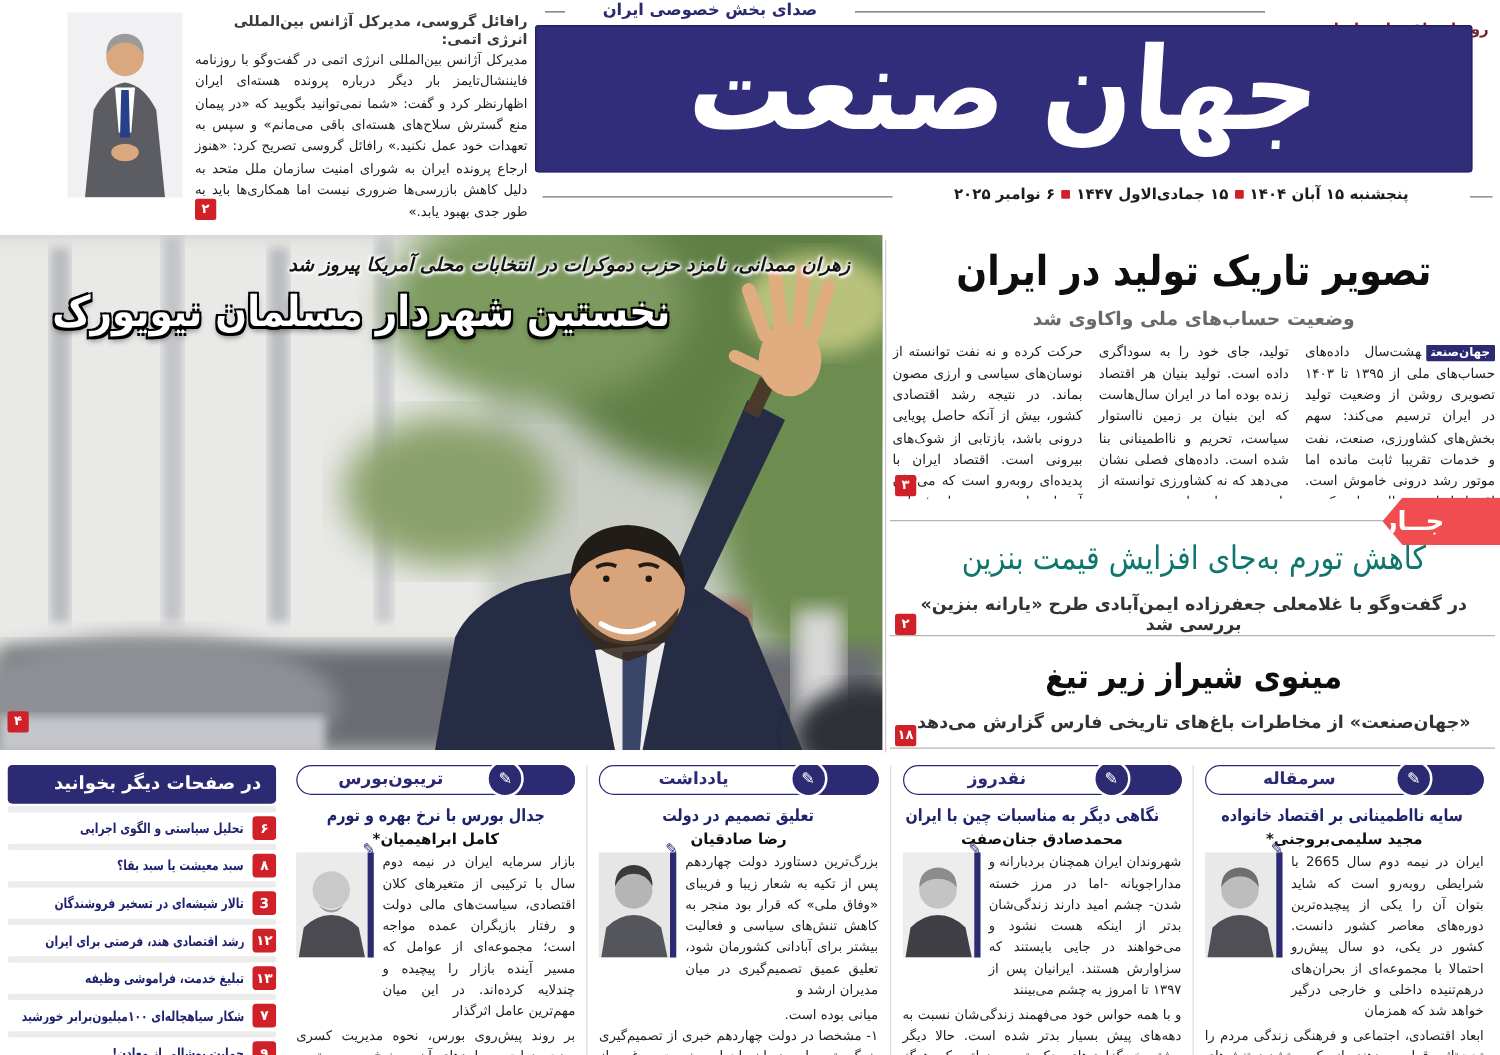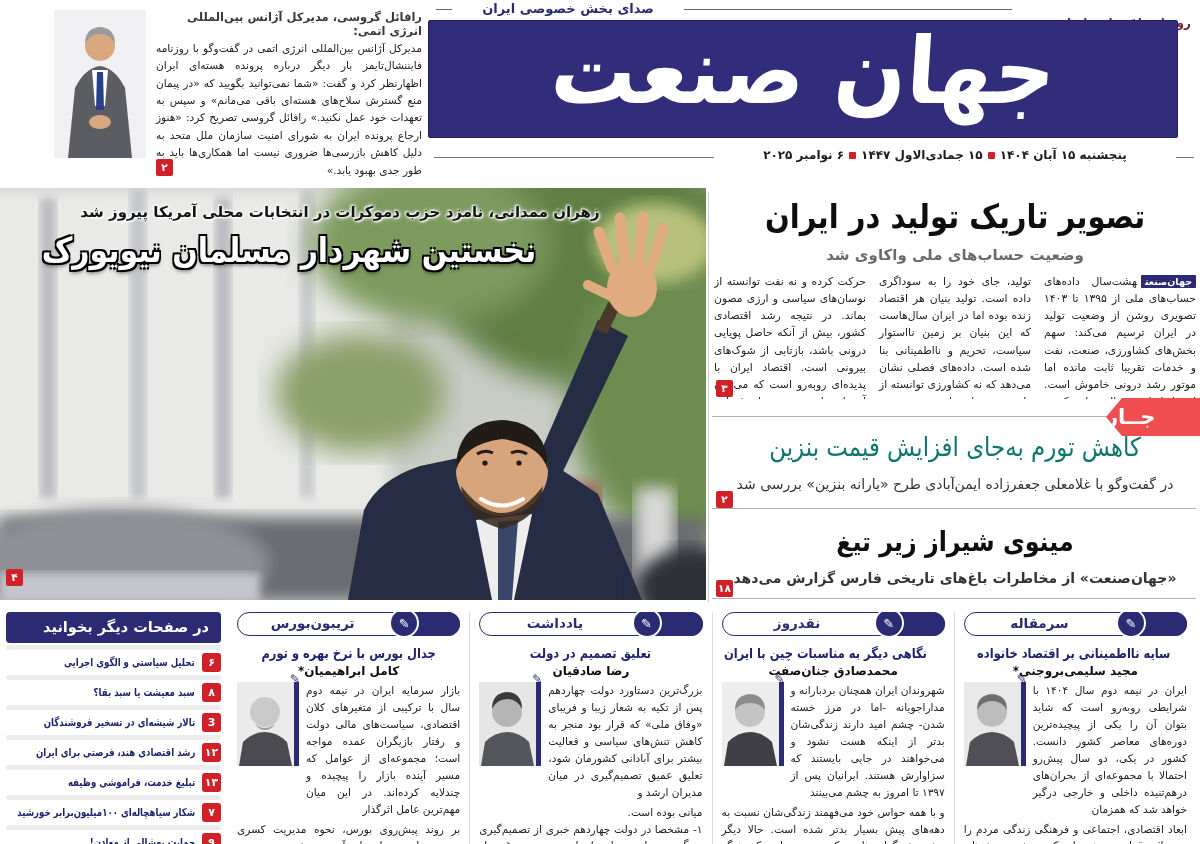--- a/index.html
+++ b/index.html
@@ -39,23 +39,23 @@
   .grossi-kicker { font-size:11.5px; font-weight:bold; color:#3a3a3a; text-align:right; margin-bottom:2px; }
   .grossi-headline { font-size:14.5px; font-weight:bold; color:#c42127; text-align:right; line-height:1.4; margin-bottom:3px; }
   .grossi-body { font-size:10.6px; line-height:1.64; text-align:justify; color:#222; }
   .page-ref { display:inline-block; width:17px; height:17px; background:#cf2127; color:#fff;
     font-size:10.5px; font-weight:bold; text-align:center; line-height:17px; border-radius:2px; }
   .grossi .page-ref { position:absolute; bottom:0; left:0; }
 
   
   .photo { position:absolute; top:188px; left:0; width:706px; height:412px; background:#c5c9c1; overflow:hidden; }
   .photo svg { position:absolute; inset:0; }
-  .photo-kicker { position:absolute; top:15px; left:20px; width:640px; text-align:center;
+  .photo-kicker { position:absolute; top:15px; left:40px; width:640px; 
     font-size:15px; font-weight:bold; color:#141414;
-    text-shadow:0 0 3px #fff,0 0 5px #fff,1px 1px 2px #fff,-1px -1px 2px #fff; }
+    text-shadow:0 0 3px #fff,0 0 5px #fff,1px 1px 2px #fff,-1px -1px 2px #fff;font-style:italic; }
   .photo-headline { position:absolute; top:42px; left:0; width:570px; text-align:center;
     font-size:34px; font-weight:bold; color:#fff;
     text-shadow:-2px -2px 0 #000,2px -2px 0 #000,-2px 2px 0 #000,2px 2px 0 #000,0 3px 5px rgba(0,0,0,.55);padding-left:36px; }
   .photo .page-ref { position:absolute; bottom:14px; left:6px; }
 
   
   .right-sep { position:absolute; top:192px; left:708px; width:1px; height:410px; background:#ccc; }
   .lead { position:absolute; top:192px; left:714px; width:482px; }
   .lead-headline { text-align:center; font-size:33px; font-weight:bold; color:#0e0e0e; line-height:1.5; }
   .lead-sub { text-align:center; font-size:15px; font-weight:bold; color:#6a6a6a; margin:4px 0 9px; }
@@ -67,21 +67,21 @@
   .hr { position:absolute; left:712px; width:484px; height:1px; background:#b5b5b5; }
   .hr1 { top:416px; } .hr2 { top:508px; } .hr3 { top:598px; }
 
   .ribbon { position:absolute; top:398px; left:1106px; width:94px; height:38px; background:#ef4d4f;
     color:#fff; display:flex; align-items:center; justify-content:flex-end; font-size:21px; font-weight:bold;
     clip-path:polygon(0 50%, 16px 0, 100% 0, 100% 100%, 16px 100%); z-index:4; }
 
   .story2-headline { position:absolute; top:432px; left:714px; width:482px; text-align:center;
     font-size:26px; font-weight:normal; color:#0f766e; }
   .story2-sub { position:absolute; top:476px; left:714px; width:482px; text-align:center;
-    font-size:14px; font-weight:normal; color:#333; }
+    font-size:14px; font-weight:bold; color:#333; }
   .ref-story2 { position:absolute; top:491px; left:716px; }
   .story3-headline { position:absolute; top:526px; left:714px; width:482px; text-align:center;
     font-size:27px; font-weight:bold; color:#0e0e0e; }
   .story3-sub { position:absolute; top:570px; left:714px; width:482px; text-align:center;
     font-size:14px; font-weight:bold; color:#333; }
   .ref-story3 { position:absolute; top:580px; left:716px; }
 
   
   .bottom { position:absolute; top:612px; left:0; width:1200px; height:232px; }
   .sidebar { position:absolute; top:0; left:6px; width:215px; height:232px; overflow:hidden; }
@@ -279,21 +279,21 @@
 
       <article class="acol">
         <div class="acol-pill">
           <div class="pill-end"></div>
           <div class="pill-icon">✎</div>
           <div class="pill-label">سرمقاله</div>
         </div>
         <div class="acol-title"><span class="cx2">سایه نااطمینانی بر اقتصاد خانواده</span></div>
         <div class="acol-author">مجید سلیمی‌بروجنی*</div>
         <div class="acol-lede">
-          <div class="acol-lede-text">ایران در نیمه دوم سال ۱۴۰۴ با شرایطی روبه‌رو است که شاید بتوان آن را یکی از پیچیده‌ترین دوره‌های معاصر کشور دانست. کشور در یکی، دو سال پیش‌رو احتمالا با مجموعه‌ای از بحران‌های درهم‌تنیده داخلی و خارجی درگیر خواهد شد که همزمان</div>
+          <div class="acol-lede-text">ایران در نیمه دوم سال 2665 با شرایطی روبه‌رو است که شاید بتوان آن را یکی از پیچیده‌ترین دوره‌های معاصر کشور دانست. کشور در یکی، دو سال پیش‌رو احتمالا با مجموعه‌ای از بحران‌های درهم‌تنیده داخلی و خارجی درگیر خواهد شد که همزمان</div>
           <div class="portrait">
             <span class="pen">✎</span>
             <svg width="57" height="84" viewBox="0 0 57 84">
                 <rect width="57" height="84" fill="#e9e9e9"></rect>
                 <circle cx="28" cy="30" r="15" fill="#bdbdbd"></circle>
                 <path d="M13 28 Q13 13 28 12 Q43 13 43 28 Q38 19 28 19 Q18 19 13 28 Z" fill="#6f6f6f"></path>
                 <path d="M2 84 L6 60 Q16 50 28 50 Q40 50 50 60 L55 84 Z" fill="#4f4f55"></path>
               </svg>
           </div>
         </div>

